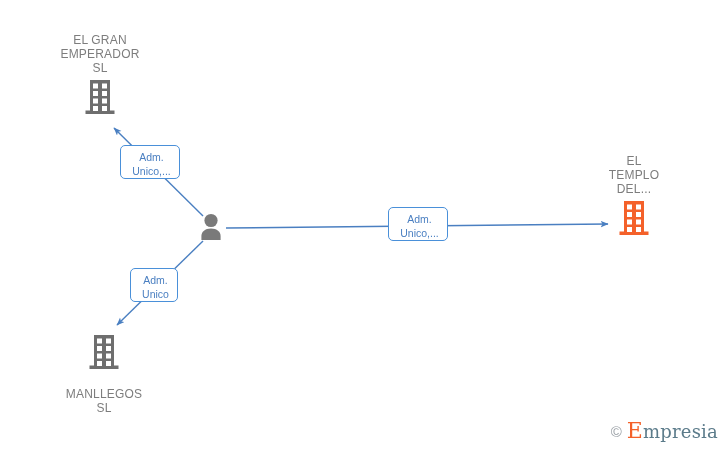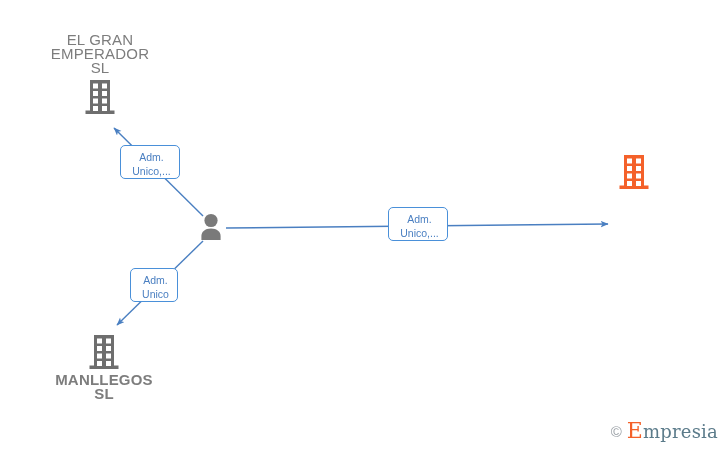--- a/index.html
+++ b/index.html
@@ -27,33 +27,33 @@
   }
 
   
   .node {
     position: absolute;
     width: 120px;
     margin-left: -60px;
     text-align: center;
   }
   .node-label {
-    font-size: 15px;
+    font-size: 12px;
     line-height: 14px;
     color: #808080;
     letter-spacing: .2px;
     white-space: pre-line;
   }
   .node-icon {
     display: block;
     margin: 0 auto;
   }
   .company .node-label { color: #7d7d7d; }
   .company-top .node-label { margin-bottom: 4px; }
-  .company-bottom .node-label { margin-top: 3px; font-weight: bold; }
+  .company-bottom .node-label { margin-top: 17px; }
 
   
   .edge-label {
     position: absolute;
     box-sizing: border-box;
     border: 1px solid #4a90d9;
     border-radius: 5px;
     background: #ffffff;
     color: #4a7fc1;
     font-size: 10.5px;
@@ -128,20 +128,23 @@
   </div>
 
   <div class="node person" style="left:211px; top:212px;">
     <svg class="node-icon" width="28" height="28" viewBox="0 0 28 28" xmlns="http://www.w3.org/2000/svg">
       <circle cx="14" cy="8.5" r="6.6" fill="#7a7a7a"></circle>
       <path d="M14 16.6c-6 0-9.6 3.2-9.6 7.4V28h19.2v-4c0-4.2-3.6-7.4-9.6-7.4z" fill="#7a7a7a"></path>
     </svg>
   </div>
 
   <div class="node company company-top" style="left:634px; top:154px;">
+    <div class="node-label">EL
+TEMPLO
+DEL...</div>
     <svg class="node-icon" width="30" height="36" viewBox="0 0 30 36" xmlns="http://www.w3.org/2000/svg">
       <rect x="5" y="1" width="20" height="31" fill="#f4612a"></rect>
       <rect x="0.5" y="31.5" width="29" height="3.5" fill="#f4612a"></rect>
       <rect x="8" y="4.5" width="5" height="5" fill="#ffffff"></rect>
       <rect x="17" y="4.5" width="5" height="5" fill="#ffffff"></rect>
       <rect x="8" y="12" width="5" height="5" fill="#ffffff"></rect>
       <rect x="17" y="12" width="5" height="5" fill="#ffffff"></rect>
       <rect x="8" y="19.5" width="5" height="5" fill="#ffffff"></rect>
       <rect x="17" y="19.5" width="5" height="5" fill="#ffffff"></rect>
       <rect x="8" y="27" width="5" height="5" fill="#ffffff"></rect>

